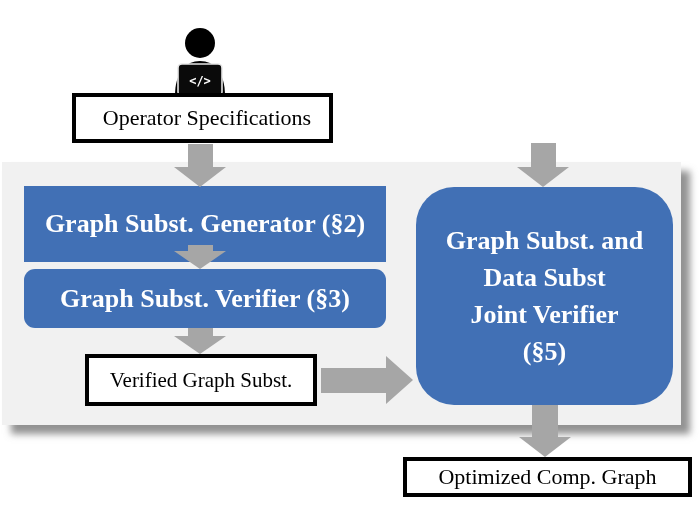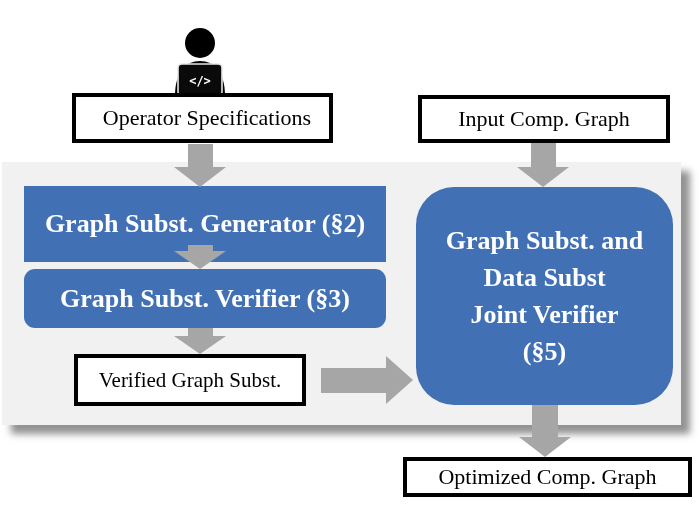--- a/index.html
+++ b/index.html
@@ -81,23 +81,22 @@
 
   <svg class="abs person" style="left:166px; top:26px;" width="70" height="70" viewBox="0 0 70 70">
     <circle cx="34" cy="17" r="15" fill="#000000"></circle>
     <path d="M 9,70 C 9,46 20,35 34,35 C 48,35 59,46 59,70 Z" fill="#000000"></path>
     <rect x="12" y="38" width="44" height="32" rx="4" fill="#0a0a0a" stroke="#e8e8e8" stroke-width="1.6"></rect>
     <text x="34" y="59" text-anchor="middle" fill="#ffffff" font-family="DejaVu Sans Mono, monospace" font-size="12" font-weight="bold">&lt;/&gt;</text>
   </svg>
 
   <div class="io-box" style="left:72px; top:93px; width:261px; height:50px;padding-left:9px;">Operator Specifications</div>
 
-  <div class="io-box" style="left:418px; top:95px; width:252px; height:48px;">Input Comp. Graph</div>
 
-  <div class="io-box" style="left:74px; top:354px; width:232px; height:52px; font-size:21px;">Verified Graph Subst.</div>
+  <div class="io-box" style="left:85px; top:354px; width:232px; height:52px; font-size:21px;">Verified Graph Subst.</div>
 
   <div class="io-box" style="left:403px; top:457px; width:289px; height:40px;">Optimized Comp. Graph</div>
 
   <div class="proc-box" style="left:24px; top:186px; width:362px; height:76px; border-radius:0;">Graph Subst. Generator (§2)</div>
 
   <div class="proc-box" style="left:24px; top:269px; width:362px; height:59px; border-radius:11px;">Graph Subst. Verifier (§3)</div>
 
   <div class="proc-box" style="left:416px; top:187px; width:257px; height:218px; border-radius:38px; flex-direction:column;">
     <span class="opt-line">Graph Subst. and</span>
     <span class="opt-line">Data Subst</span>

